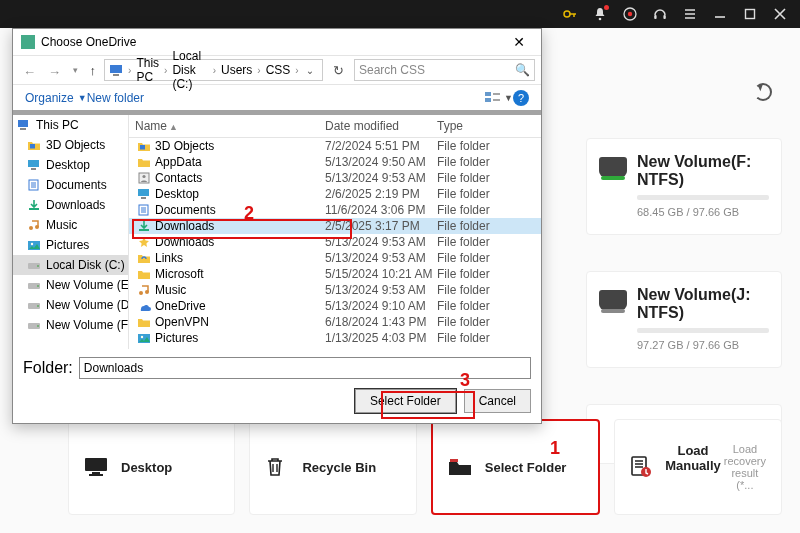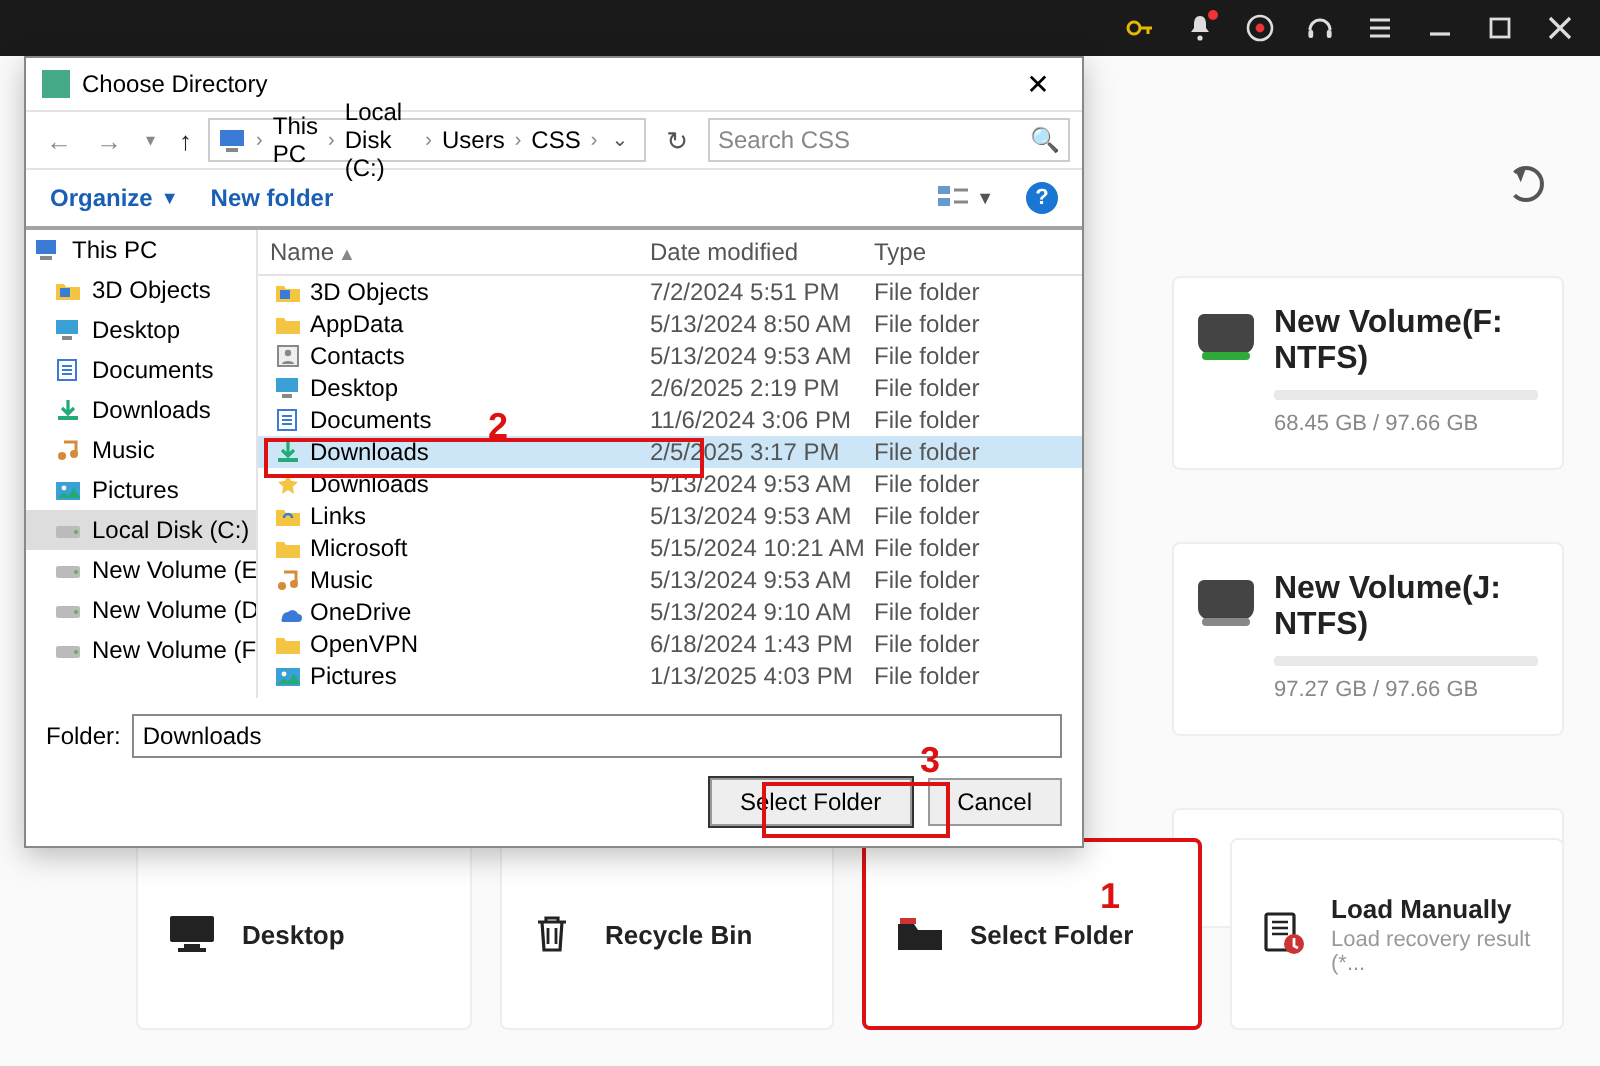--- a/index.html
+++ b/index.html
@@ -38,21 +38,21 @@
   .vol-size { font-size:11px; color:#888; }
   .vol-card.unid { justify-content:center; align-items:center; padding:20px 0; }
   .vol-card.unid .vol-title { color:#888; font-weight:400; }
 
   
   .locations { position:absolute; left:68px; right:18px; bottom:18px; height:96px; display:flex; gap:14px; }
   .loc-card { flex:1; background:#fff; border:1px solid #eee; border-radius:4px; display:flex; align-items:center; padding:0 14px; gap:12px; cursor:pointer; }
   .loc-icon { width:26px; height:22px; position:relative; }
   .loc-label { font-size:13px; font-weight:600; color:#222; }
   .loc-sub { font-size:11px; color:#999; }
-  .loc-text { display:flex; flex-direction:column; gap:2px; }
+  .loc-text { display:flex; flex-direction:row; gap:2px;text-align:center; }
 
   .loc-card.hl { border:2px solid #d11; }
 
   .annot { position:absolute; color:#d11; font-size:18px; font-weight:600; }
 
   
   .dialog {
     position:absolute; left:12px; top:0; width:530px; height:396px;
     background:#fff; border:1px solid #888; box-shadow:0 4px 14px rgba(0,0,0,.25);
     display:flex; flex-direction:column;
@@ -67,21 +67,21 @@
   .nav-btn.active { color:#222; cursor:pointer; }
   .breadcrumb { flex:1; height:22px; border:1px solid #ccc; display:flex; align-items:center; font-size:12px; padding:0 2px; background:#fff; }
   .bc-icon { width:16px; height:14px; margin:0 2px; }
   .bc-seg { padding:0 4px; cursor:pointer; }
   .bc-sep { color:#888; padding:0 1px; font-size:10px; }
   .bc-drop { margin-left:auto; padding:0 6px; color:#555; font-size:10px; cursor:pointer; }
   .nav-refresh { padding:0 6px; color:#555; font-size:13px; cursor:pointer; }
   .search { width:181px; height:22px; border:1px solid #ccc; display:flex; align-items:center; padding:0 4px; font-size:12px; color:#888; }
   .search-icon { margin-left:auto; }
 
-  .dlg-toolbar { height:30px; display:flex; align-items:center; padding:0 12px; gap:16px; border-bottom:2px solid #a3a3a3;font-weight:bold; }
+  .dlg-toolbar { height:30px; display:flex; align-items:center; padding:0 12px; border-bottom:5px solid #a3a3a3; }
   .tb-link { font-size:12px; color:#1a5fb4; cursor:pointer; display:flex; align-items:center; gap:4px; }
   .tb-spacer { flex:1; }
   .tb-icon { font-size:12px; color:#555; cursor:pointer; display:flex; align-items:center; gap:2px; }
   .tb-help { width:16px;height:16px;border-radius:50%;background:#1976d2;color:#fff;font-size:11px;display:inline-flex;align-items:center;justify-content:center; }
 
   .dlg-body { flex:1; display:flex; overflow:hidden; }
   .tree { width:116px; border-right:1px solid #e4e4e4; overflow-y:auto; font-size:12px; }
   .tree-item { display:flex; align-items:center; gap:5px; padding:3px 4px 3px 14px; cursor:pointer; white-space:nowrap; overflow:hidden; }
   .tree-item.root { padding-left:4px; }
   .tree-item.sel { background:#ddd; }
@@ -100,21 +100,21 @@
   .lr-name { width:194px; display:flex; align-items:center; gap:4px; padding-left:6px; }
   .lr-date { width:112px; color:#555; }
   .lr-type { flex:1; color:#555; }
   .ficon { width:14px; height:12px; flex-shrink:0; }
 
   
   .hl-box { position:absolute; border:2px solid #d11; pointer-events:none; }
 
   .dlg-foot { padding:8px 10px 10px 10px; display:flex; flex-direction:column; gap:10px; }
   .folder-row { display:flex; align-items:center; gap:6px; }
-  .folder-label { font-size:12px; }
+  .folder-label { font-size:16px; }
   .folder-input { flex:1; height:22px; border:1px solid #888; font-size:12px; padding:0 4px; }
   .btn-row { display:flex; justify-content:flex-end; gap:8px; }
   .btn { height:24px; padding:0 14px; font-size:12px; border:1px solid #999; background:#eee; cursor:pointer; }
   .btn.primary { outline:1px solid #333; }
 
   
   svg { display:block; }
 </style>
 </head>
 <body>
@@ -246,21 +246,21 @@
 
   <div class="annot" style="left:550px; bottom:74px;">1</div>
 
   <div class="dialog">
     <div class="dlg-title">
       <span class="dlg-title-icon">
           <svg width="14" height="14">
             <rect width="14" height="14" fill="#4a8"></rect>
           </svg>
         </span>
-      <span class="dlg-title-text">Choose Directory</span>
+      <span class="dlg-title-text">Choose OneDrive</span>
       <span class="dlg-close">✕</span>
     </div>
 
     <div class="dlg-nav">
       <span class="nav-btn">←</span>
       <span class="nav-btn">→</span>
       <span class="nav-btn" style="font-size:9px;">▾</span>
       <span class="nav-btn active">↑</span>
       <div class="breadcrumb">
         <span class="bc-icon">
@@ -433,21 +433,21 @@
             </div>
             <div class="list-row">
               <div class="lr-name">
                 <span class="ficon">
                   <svg width="14" height="12" viewBox="0 0 14 12">
                     <path d="M1 3h4l1 1.5h7V11H1z" fill="#f4c542"></path>
                   </svg>
                 </span>
                 <span>AppData</span>
               </div>
-              <div class="lr-date">5/13/2024 8:50 AM</div>
+              <div class="lr-date">5/13/2024 9:50 AM</div>
               <div class="lr-type">File folder</div>
             </div>
             <div class="list-row">
               <div class="lr-name">
                 <span class="ficon">
                   <svg width="14" height="12" viewBox="0 0 14 12">
                     <rect x="2" y="1" width="10" height="10" fill="#eee" stroke="#888"></rect>
                     <circle cx="7" cy="4.5" r="1.6" fill="#888"></circle>
                     <path d="M4 10c0-2 6-2 6 0" fill="#888"></path>
                   </svg>

